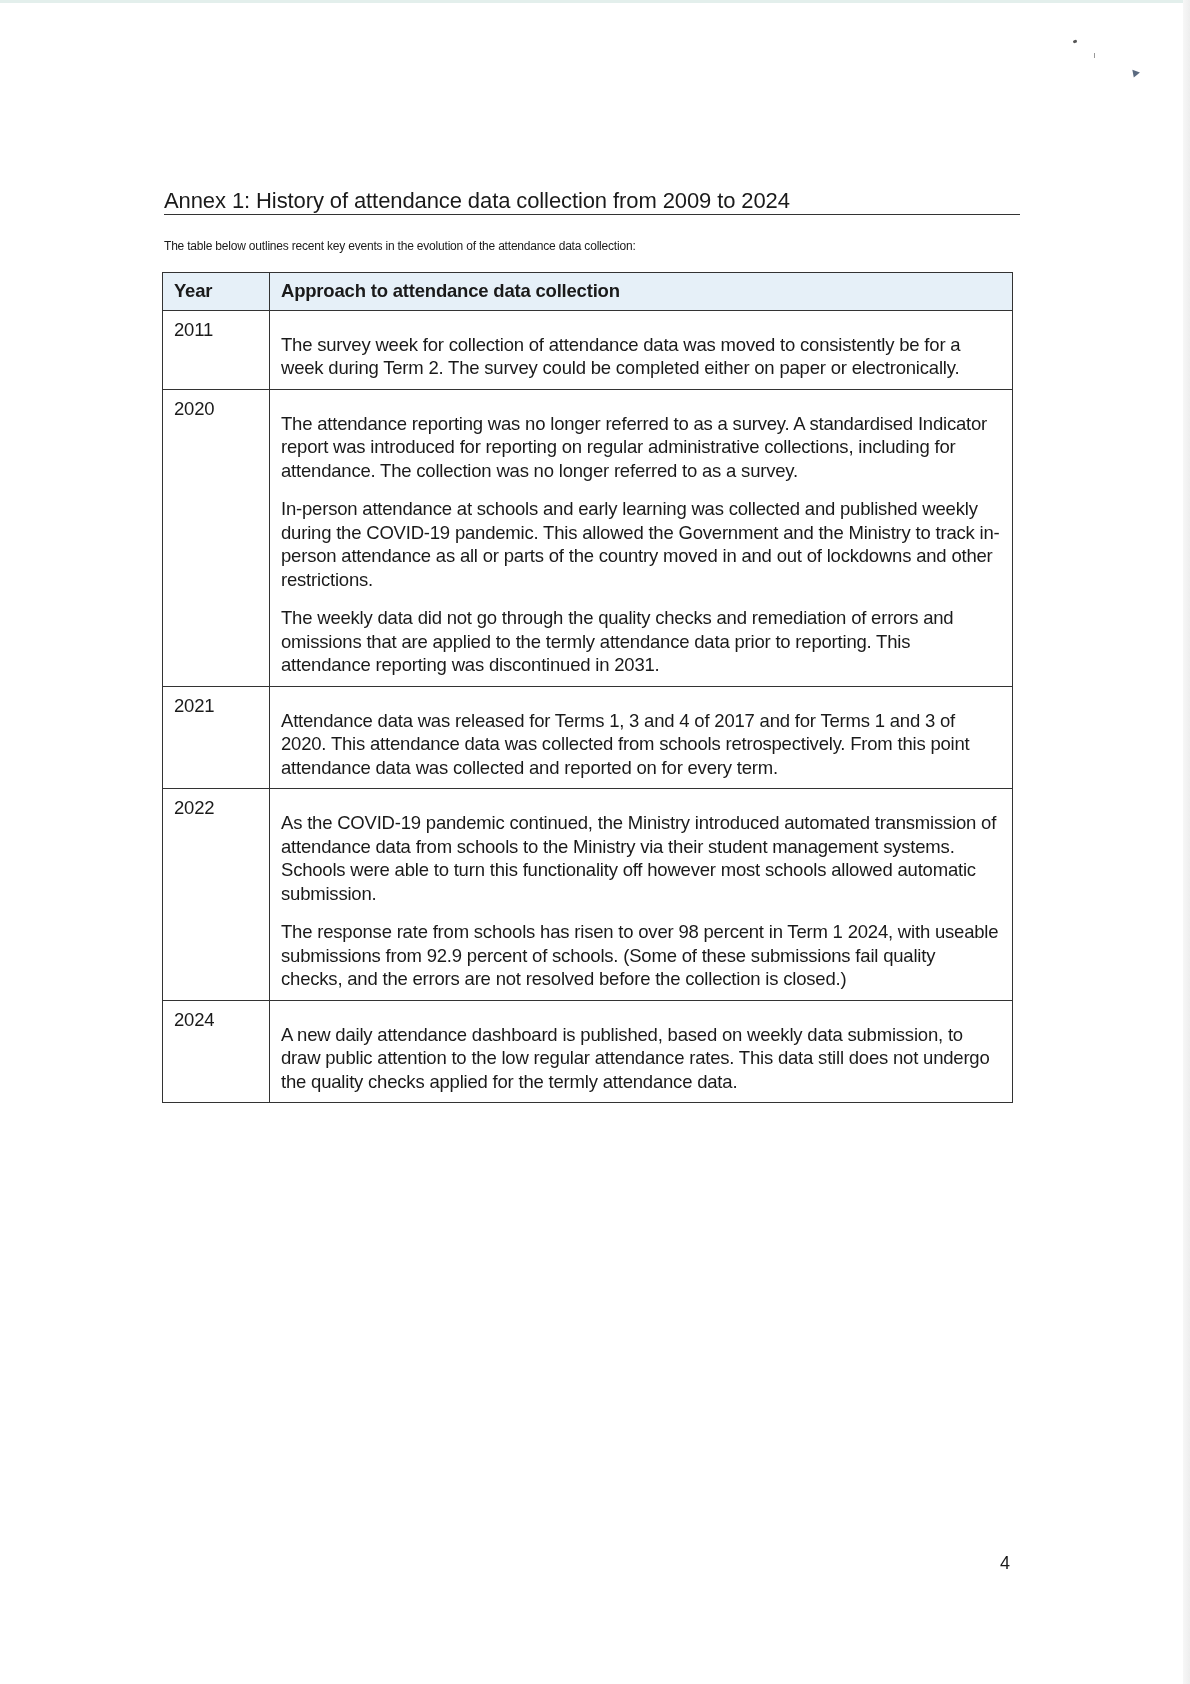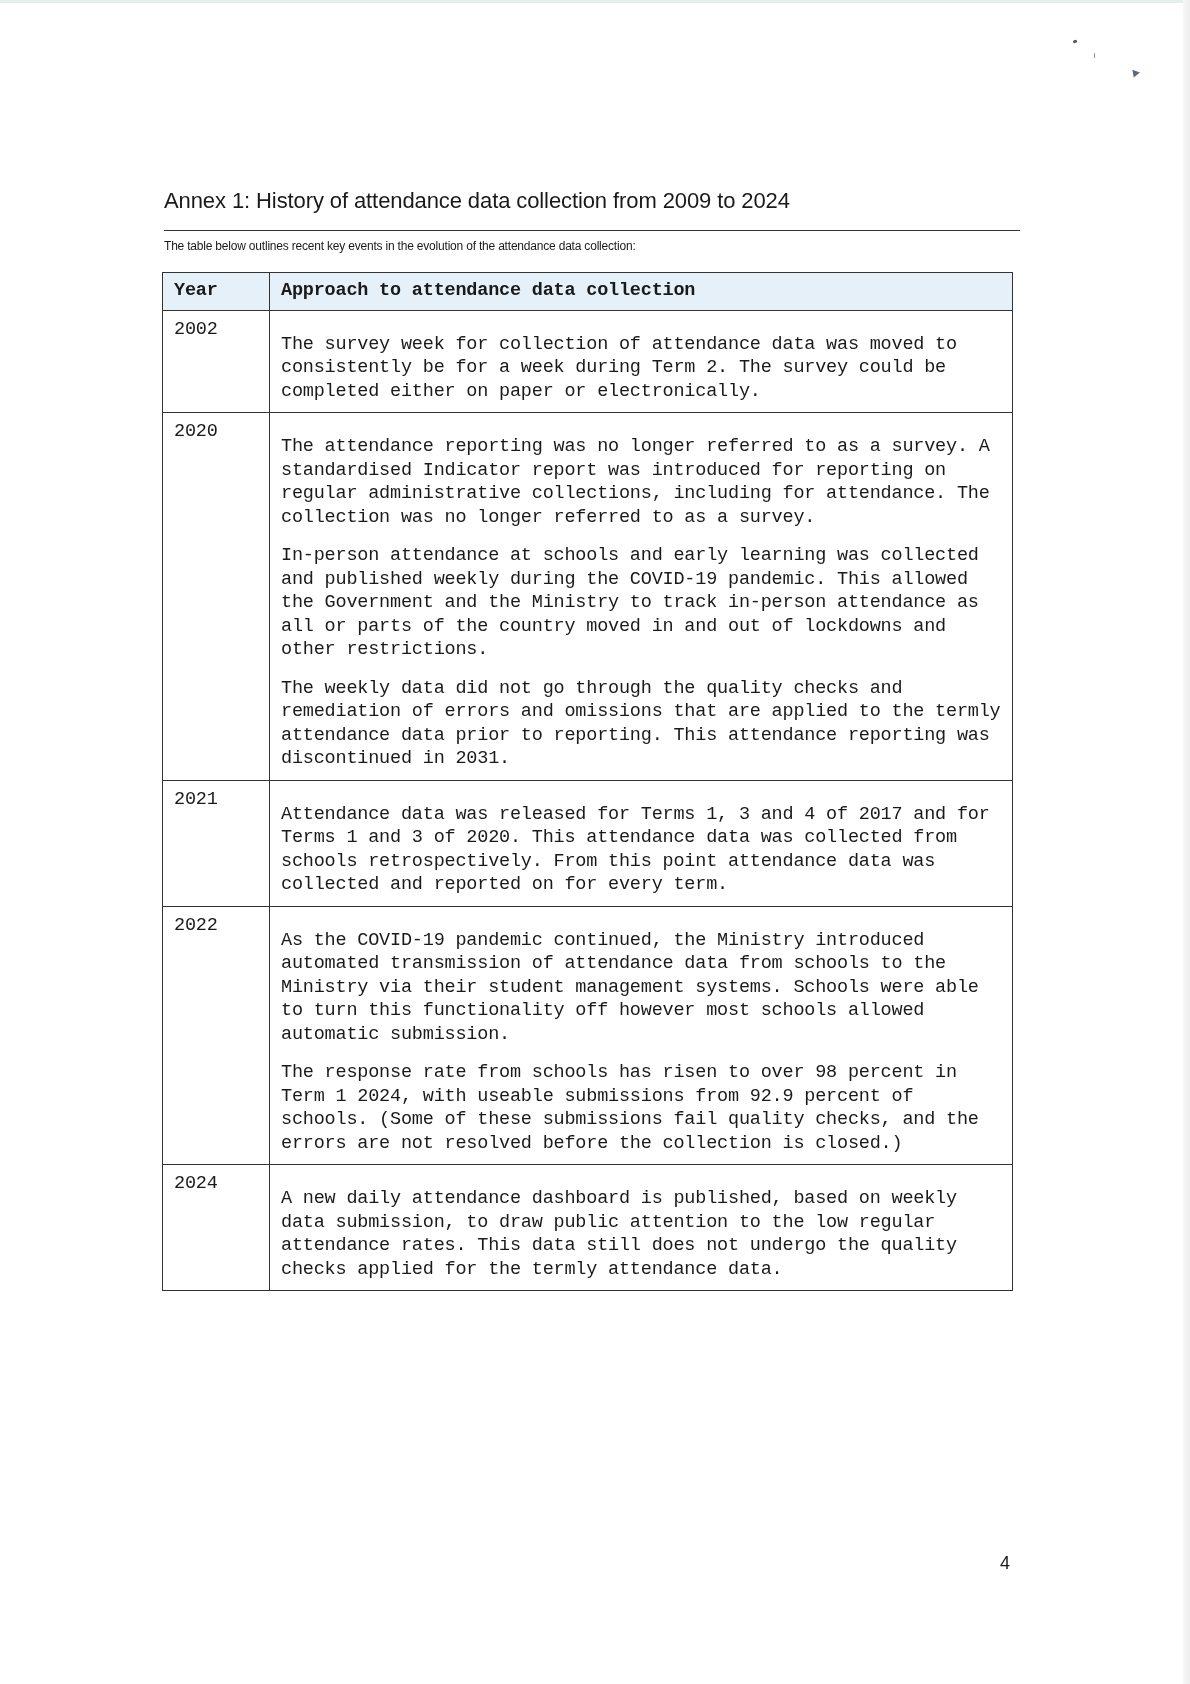--- a/index.html
+++ b/index.html
@@ -52,21 +52,21 @@
     }
     .heading {
       position: absolute;
       left: 164px;
       top: 188px;
       width: 856px;
       font-size: 22px;
       font-weight: normal;
       color: #1a1a1a;
       margin: 0;
-      padding-bottom: 16px;
+      padding-bottom: 0;
       border-bottom: 1.5px solid #333;
       letter-spacing: -0.1px;
     }
     .intro {
       position: absolute;
       left: 164px;
       top: 239px;
       width: 880px;
       font-size: 12px;
       margin: 0;
@@ -80,21 +80,20 @@
       width: 851px;
       border-collapse: collapse;
       font-size: 18.5px;
       line-height: 23.5px;
       letter-spacing: -0.2px;
     }
     table.history th, table.history td {
       border: 1.5px solid #333;
       vertical-align: top;
       text-align: left;
-      font-family: Liberation Mono, monospace;
     }
     table.history thead th {
       background: #e6f0f8;
       font-weight: bold;
       padding: 6px 11px 7px 11px;
     }
     table.history td {
       padding: 7px 11px 9px 11px;
     }
     table.history th.col-year, table.history td.col-year {
@@ -129,21 +128,21 @@
 
 <table class="history">
   <thead>
     <tr>
       <th class="col-year">Year</th>
       <th class="col-approach">Approach to attendance data collection</th>
     </tr>
   </thead>
   <tbody id="table-body">
       <tr>
-        <td class="col-year">2002</td>
+        <td class="col-year">2011</td>
         <td class="col-approach">
           <p>The survey week for collection of attendance data was moved to consistently be for a week during Term 2. The survey could be completed either on paper or electronically.</p>
         </td>
       </tr>
       <tr>
         <td class="col-year">2020</td>
         <td class="col-approach">
           <p>The attendance reporting was no longer referred to as a survey. A standardised Indicator report was introduced for reporting on regular administrative collections, including for attendance. The collection was no longer referred to as a survey.</p>
           <p>In-person attendance at schools and early learning was collected and published weekly during the COVID-19 pandemic. This allowed the Government and the Ministry to track in-person attendance as all or parts of the country moved in and out of lockdowns and other restrictions.</p>
           <p>The weekly data did not go through the quality checks and remediation of errors and omissions that are applied to the termly attendance data prior to reporting. This attendance reporting was discontinued in 2031.</p>

